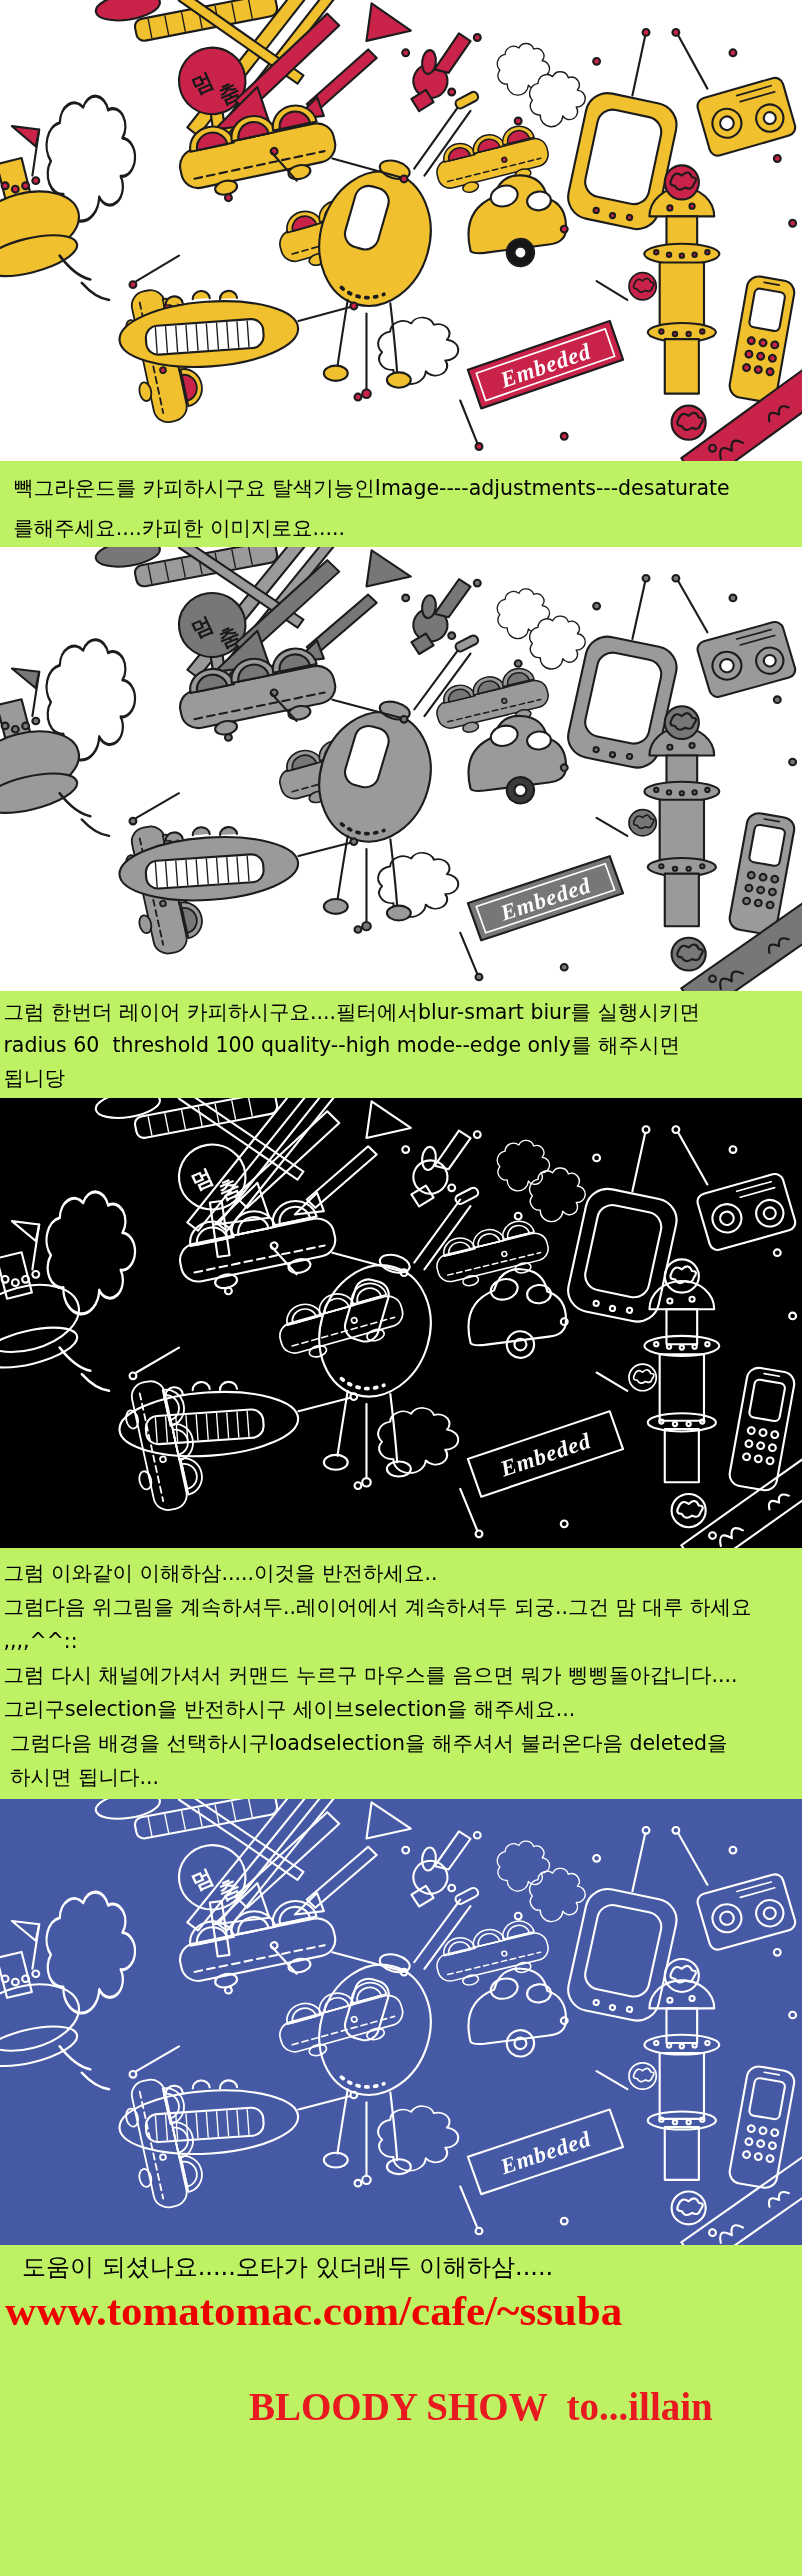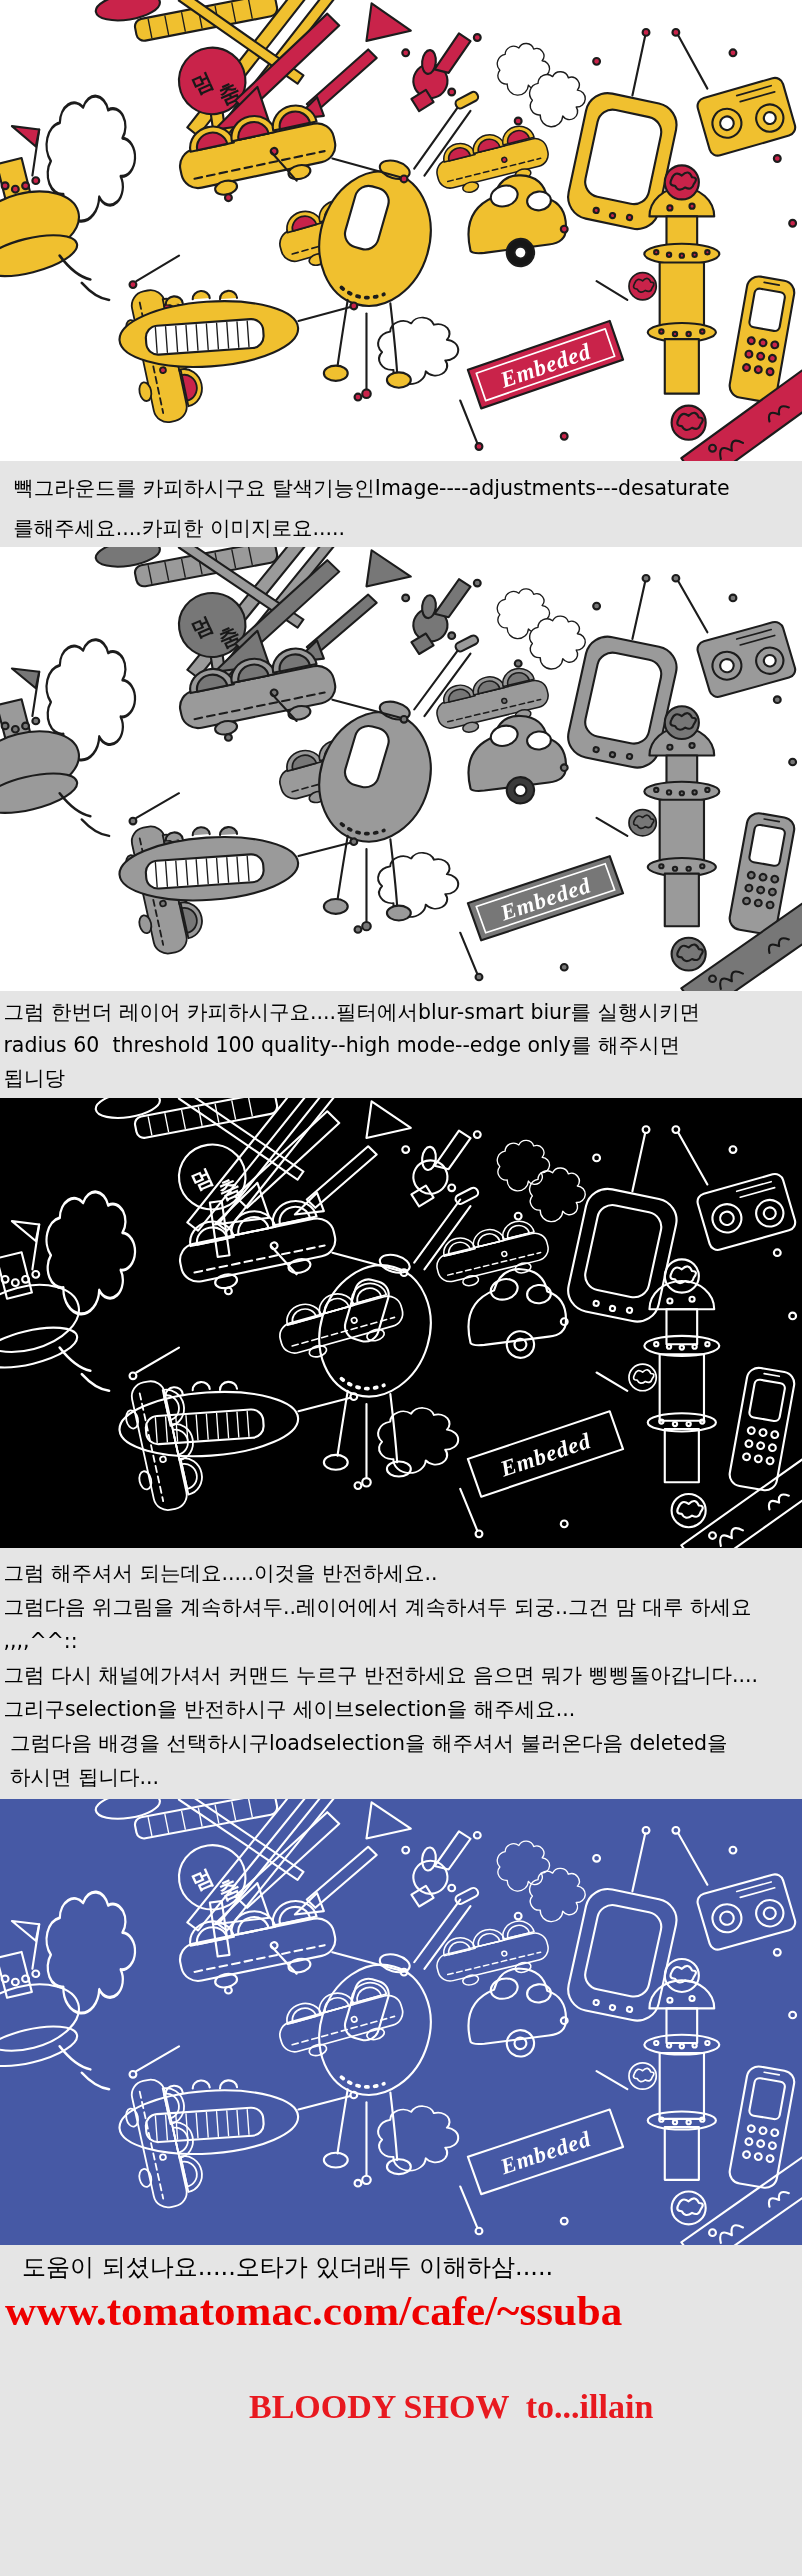--- a/index.html
+++ b/index.html
@@ -1,17 +1,17 @@
 <!DOCTYPE html>
 <html style="font-size:13.6px"><head>
 <meta charset="utf-8">
 <style>
   html,body{margin:0;padding:0;}
   body{width:802px;background:#ffffff;font-family:"DejaVu Sans","Liberation Sans",sans-serif;}
-  .page{width:802px;height:2576px;overflow:hidden;background:#e5e5e5;position:relative;}
+  .page{width:802px;height:2576px;overflow:hidden;background:#bef264;position:relative;}
 
   
   .art{display:block;width:802px;}
   .art svg{display:block;width:802px;background:var(--bg);}
   .v-color{--bg:#ffffff;--ya:#f0c02f;--rd:#c9234a;--ln:#1c1c1c;--wh:#ffffff;--glyph:#181818;--wheel:#161616;}
   .v-gray {--bg:#ffffff;--ya:#9a9a9a;--rd:#777777;--ln:#1c1c1c;--wh:#ffffff;--glyph:#181818;--wheel:#3a3a3a;}
   .v-edge {--bg:#000000;--ya:transparent;--rd:transparent;--ln:#ffffff;--wh:transparent;--glyph:#ffffff;--wheel:transparent;}
   .v-blue {--bg:#4659a5;--ya:transparent;--rd:transparent;--ln:#ffffff;--wh:transparent;--glyph:#ffffff;--wheel:transparent;}
   .h1 svg{height:461px;} .h2 svg{height:444px;} .h3 svg{height:450px;} .h4 svg{height:446px;}
 
@@ -23,21 +23,21 @@
   .tb2{height:107px;padding:5.1px 0 0 3.4px;box-sizing:border-box;}
   .tb2 .ln{line-height:33px;}
   .tb3{height:251px;padding:7.7px 0 0 3.4px;box-sizing:border-box;}
   .tb3 .ln{line-height:34px;}
   .tb4{padding:10.2px 0 0 22px;box-sizing:border-box;height:36px;}
   .tb4 .ln{font-size:24px;line-height:24px;}
 
   .site-url{margin:3.4px 0 0 5.1px;font-family:"Liberation Serif","DejaVu Serif",serif;
     font-weight:bold;font-size:43px;line-height:53px;color:#ee0000;letter-spacing:0;white-space:pre;}
   .credit{margin:48px 0 0 249px;font-family:"Liberation Serif","DejaVu Serif",serif;
-    font-weight:bold;font-size:34px;line-height:43px;color:#e8191f;white-space:pre;}
+    font-weight:bold;font-size:39px;line-height:43px;color:#e8191f;white-space:pre;}
 </style>
 </head>
 <body>
 
 <div class="page">
 
   <svg width="0" height="0" style="position:absolute" aria-hidden="true">
     <defs>
       <path id="cloud" d="M-32,30 a16,16 0 0 1 -14,-26 a18,18 0 0 1 10,-30 a16,16 0 0 1 26,-12 a15,15 0 0 1 28,2 a14,14 0 0 1 16,22 a13,13 0 0 1 -2,30 a14,14 0 0 1 -24,16 a16,16 0 0 1 -40,-2 z" fill="var(--wh)"></path>
       <g id="pom">
@@ -268,24 +268,24 @@
     <span class="ln">됩니당</span>
   </div>
 
   <div class="art v-edge h3">
     <svg viewBox="0 0 941 541" preserveAspectRatio="none">
         <use href="#scene"></use>
       </svg>
   </div>
 
   <div class="tb tb3">
-    <span class="ln">그럼 해주셔서 되는데요.....이것을 반전하세요..</span>
+    <span class="ln">그럼 이와같이 이해하삼.....이것을 반전하세요..</span>
     <span class="ln">그럼다음 위그림을 계속하셔두..레이어에서 계속하셔두 되궁..그건 맘 대루 하세요</span>
     <span class="ln">,,,,^^::</span>
-    <span class="ln">그럼 다시 채널에가셔서 커맨드 누르구 반전하세요 음으면 뭐가 삥삥돌아갑니다....</span>
+    <span class="ln">그럼 다시 채널에가셔서 커맨드 누르구 마우스를 음으면 뭐가 삥삥돌아갑니다....</span>
     <span class="ln">그리구selection을 반전하시구 세이브selection을 해주세요...</span>
     <span class="ln"> 그럼다음 배경을 선택하시구loadselection을 해주셔서 불러온다음 deleted을</span>
     <span class="ln"> 하시면 됩니다...</span>
   </div>
 
   <div class="art v-blue h4">
     <svg viewBox="0 0 941 541" preserveAspectRatio="none">
         <use href="#scene"></use>
       </svg>
   </div>

